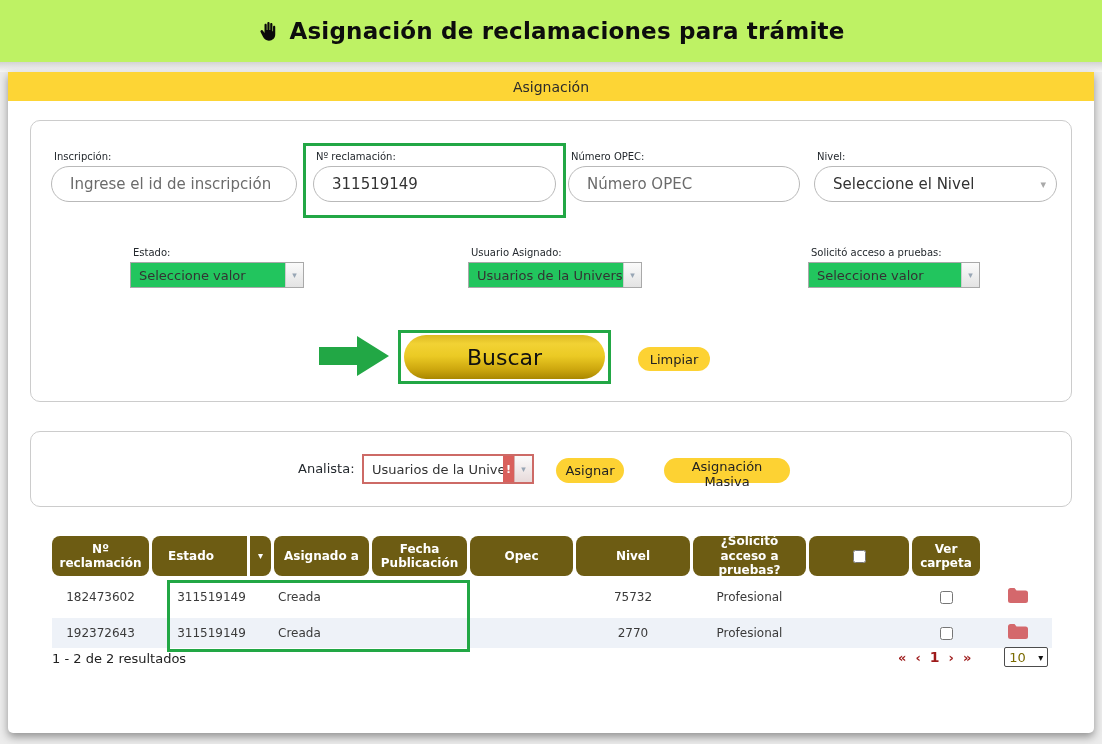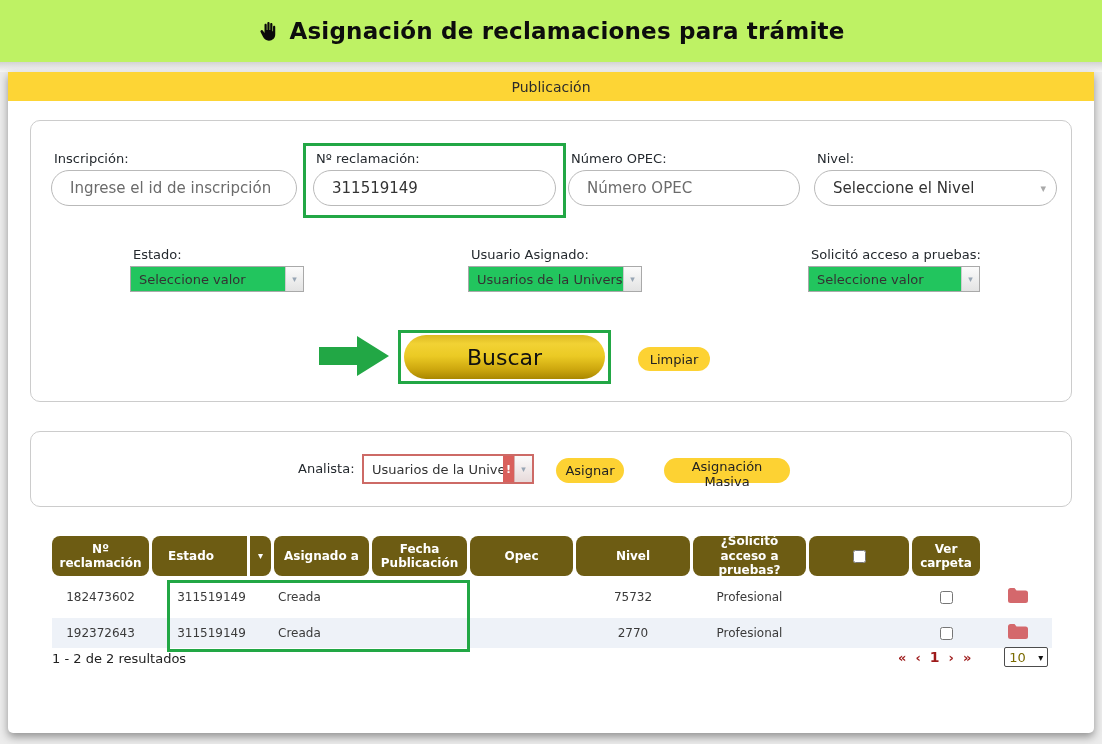--- a/index.html
+++ b/index.html
@@ -18,21 +18,21 @@
   .card{position:absolute;left:8px;top:72px;width:1086px;height:661px;background:#fff;
     box-shadow:0 4px 9px rgba(0,0,0,.38);border-radius:0 0 5px 5px;}
   .tab-bar{position:absolute;left:0;top:0;width:100%;height:29px;background:#fdd535;
     display:flex;align-items:center;justify-content:center;font-size:14px;color:#2b2b2b;}
   
   .panel{position:absolute;border:1px solid #ccc;border-radius:10px;background:#fff;}
   .filter-panel{left:22px;top:48px;width:1040px;height:280px;}
   .assign-panel{left:22px;top:359px;width:1040px;height:74px;}
   
   .fg{position:absolute;}
-  .fg label{display:block;font-size:13px;color:#24292e;margin:0 0 4px 3px;}
+  .fg label{display:block;font-size:10px;color:#24292e;margin:0 0 4px 3px;}
   .pill-input{height:36px;border:1px solid #b9b9b9;border-radius:18px;padding:0 18px;
     font-size:15px;color:#333;box-sizing:border-box;outline:none;background:#fff;
     font-family:"DejaVu Sans","Liberation Sans",sans-serif;}
   .pill-input::placeholder{color:#6b6b6b;opacity:1;}
   .pill-select{height:36px;border:1px solid #b9b9b9;border-radius:18px;display:flex;
     align-items:center;box-sizing:border-box;padding:0 10px 0 18px;background:#fff;cursor:pointer;}
   .ps-text{flex:1;font-size:15px;color:#333;white-space:nowrap;overflow:hidden;}
   .ps-caret{color:#a9a9a9;font-size:11px;}
   .sm-select{display:flex;align-items:center;border:1px solid #a9a9a9;height:26px;
     background:#22c55e;box-sizing:border-box;cursor:pointer;}
@@ -104,21 +104,21 @@
       </svg>
     </span>
     <span>Asignación de reclamaciones para trámite</span>
   </div>
 </div>
 <div class="strip-shadow"></div>
 
 <div class="card">
 
   <div class="tab-bar">
-    <span>Publicación</span>
+    <span>Asignación</span>
   </div>
 
   <div class="panel filter-panel">
 
     <div class="fg" style="left:20px;top:30px;">
       <label>Inscripción:</label>
       <input class="pill-input" style="width: 246px;" type="text" placeholder="Ingrese el id de inscripción">
     </div>
 
     <div class="green-box gb-reclamacion"></div>

